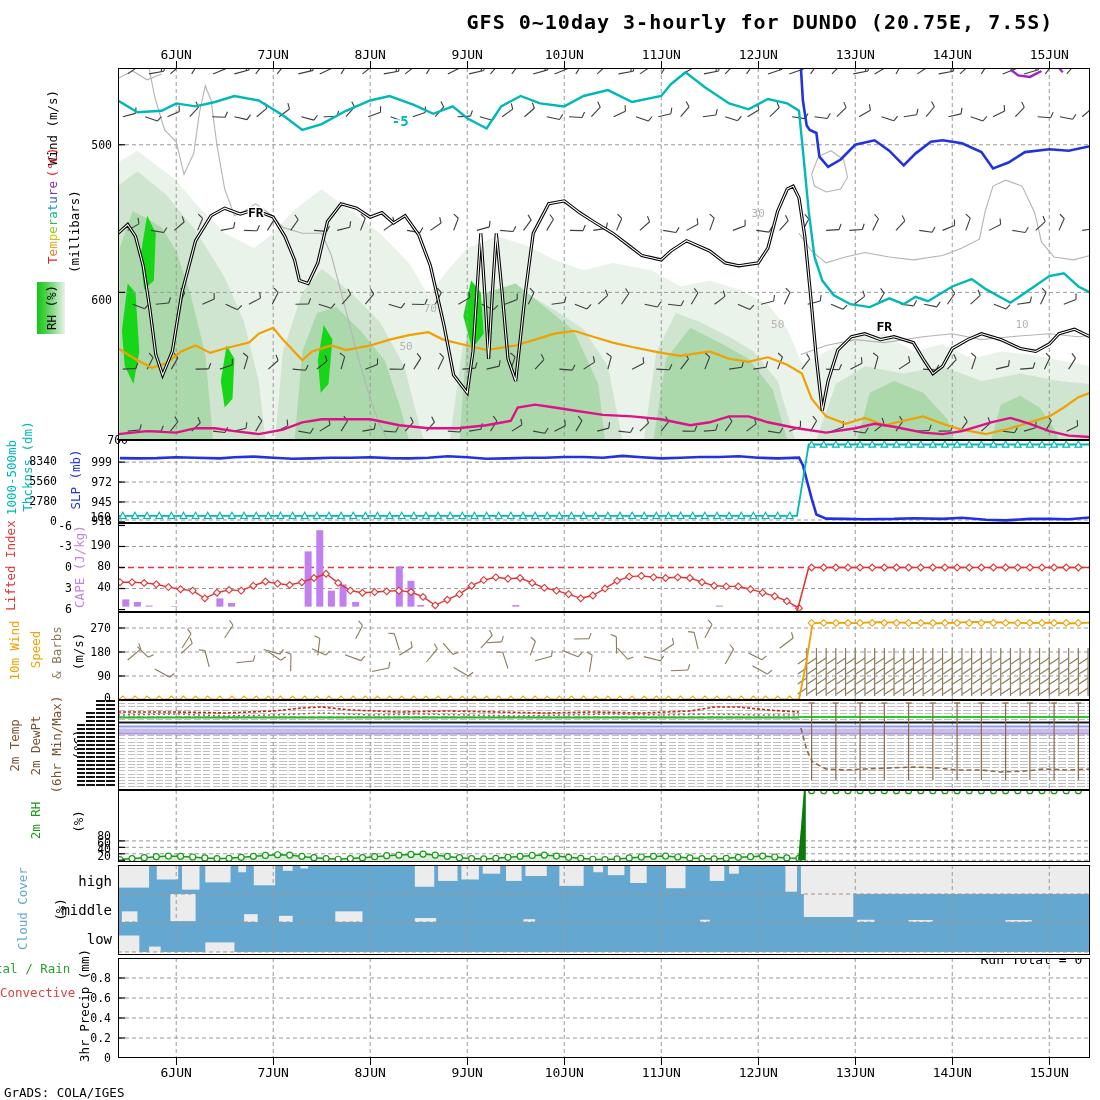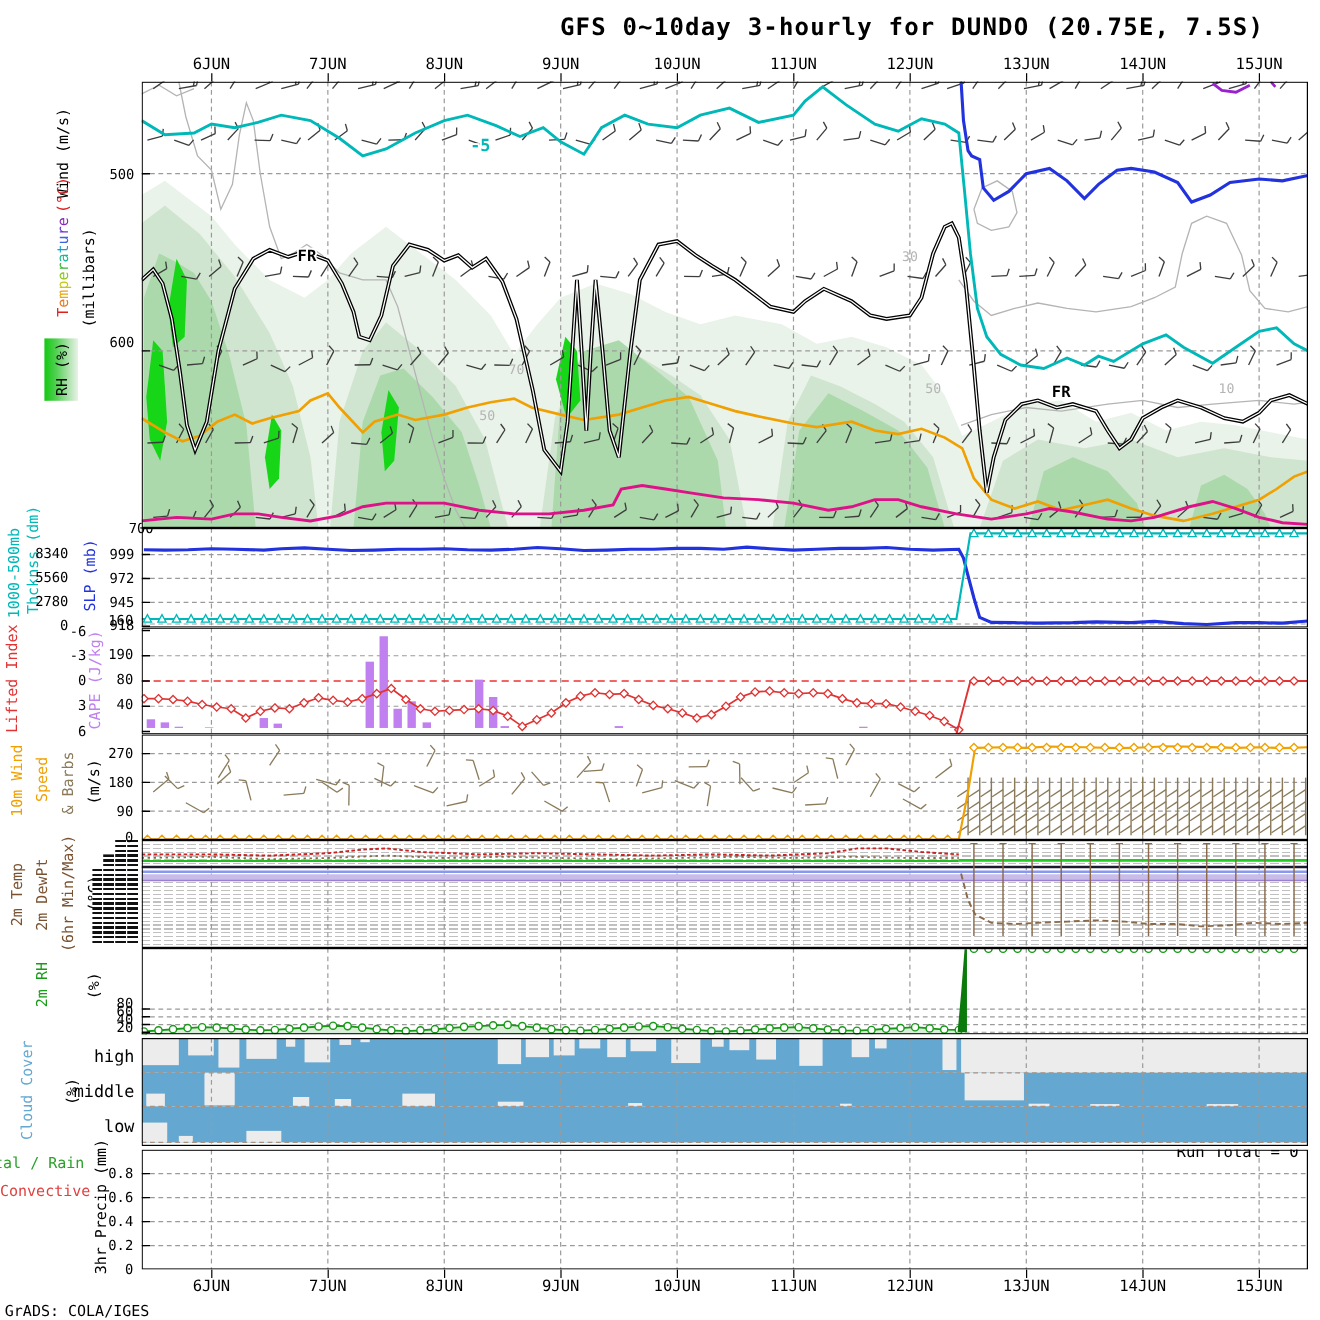--- a/index.html
+++ b/index.html
@@ -57,21 +57,21 @@
   <div class="rot" style="left:14px;top:999px">3hr Precip (mm)</div>
 
   <div id="stripes"></div>
   <div class="smear" style="left:96px;top:700px;width:9px;height:88px"></div>
   <div class="smear" style="left:106px;top:700px;width:9px;height:88px"></div>
   <div class="smear" style="left:86px;top:712px;width:9px;height:76px"></div>
   <div class="smear" style="left:77px;top:724px;width:8px;height:64px"></div>
 
   <div id="footer">GrADS: COLA/IGES</div>
 <div class="alab" style="left: 112px; top: 145px;">500</div>
-    <div class="alab" style="left: 112px; top: 285px;">600</div>
+    <div class="alab" style="left: 112px; top: 300px;">600</div>
     <div class="alab" style="left: 128px; top: 440px;">700</div>
     <div class="alab" style="left: 112px; top: 462px;">999</div>
     <div class="alab" style="left: 112px; top: 482px;">972</div>
     <div class="alab" style="left: 112px; top: 502px;">945</div>
     <div class="alab" style="left: 112px; top: 521px;">918</div>
     <div class="alab" style="left: 57px; top: 461px; color: rgb(0, 0, 0); text-align: center;">8340</div>
     <div class="alab" style="left: 57px; top: 481px; text-align: right;">5560</div>
     <div class="alab" style="left: 57px; top: 501px;">2780</div>
     <div class="alab" style="left: 57px; top: 521px;">0</div>
     <div class="alab" style="left: 72px; top: 526px;">-6</div>

